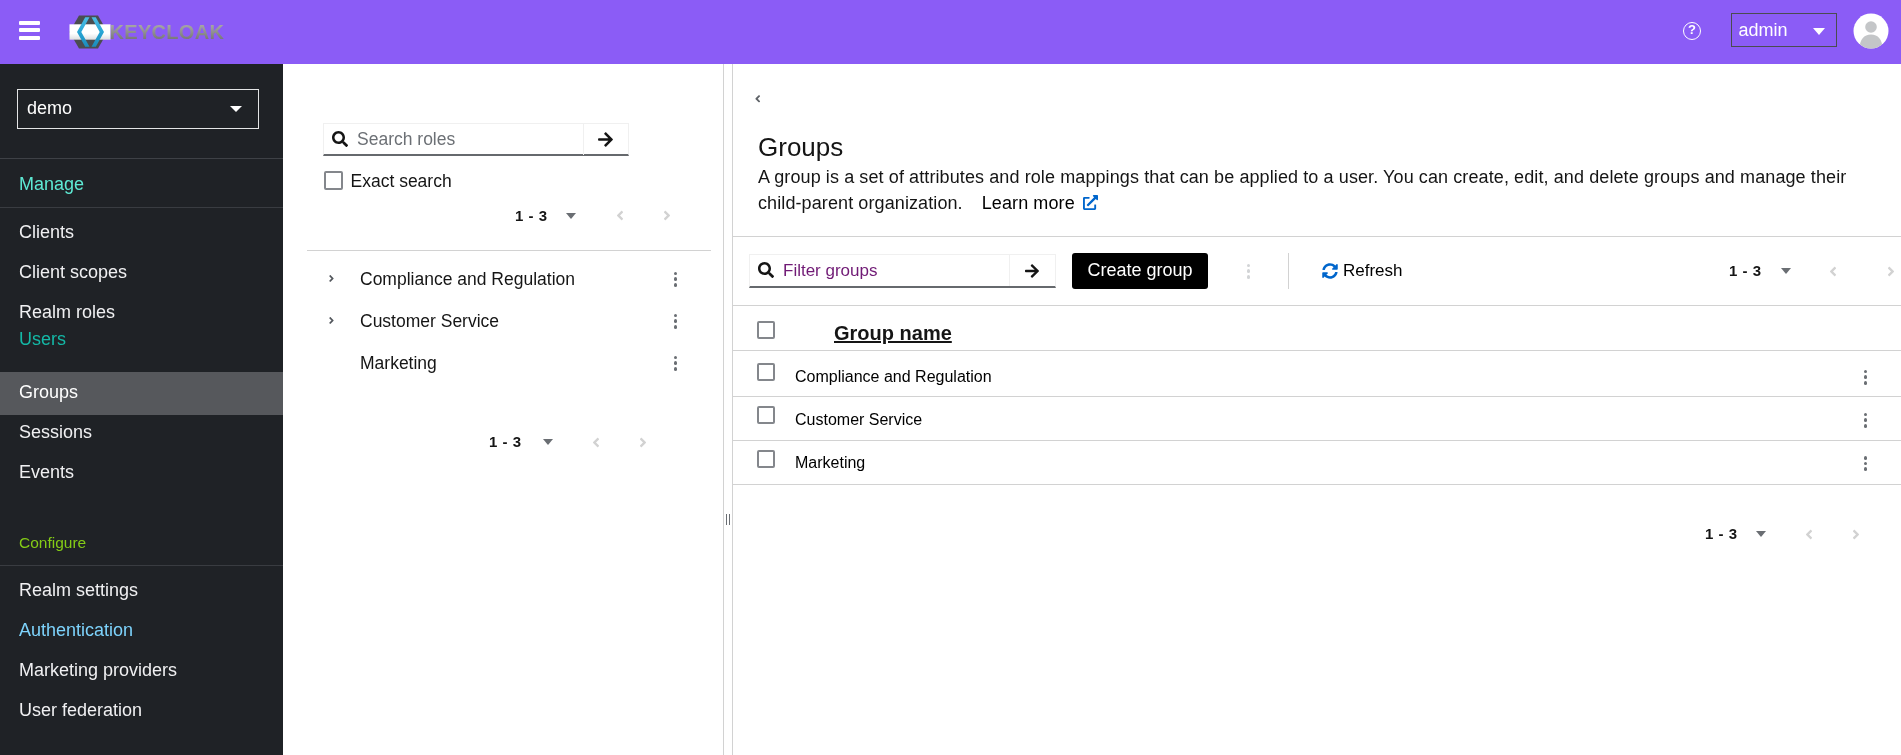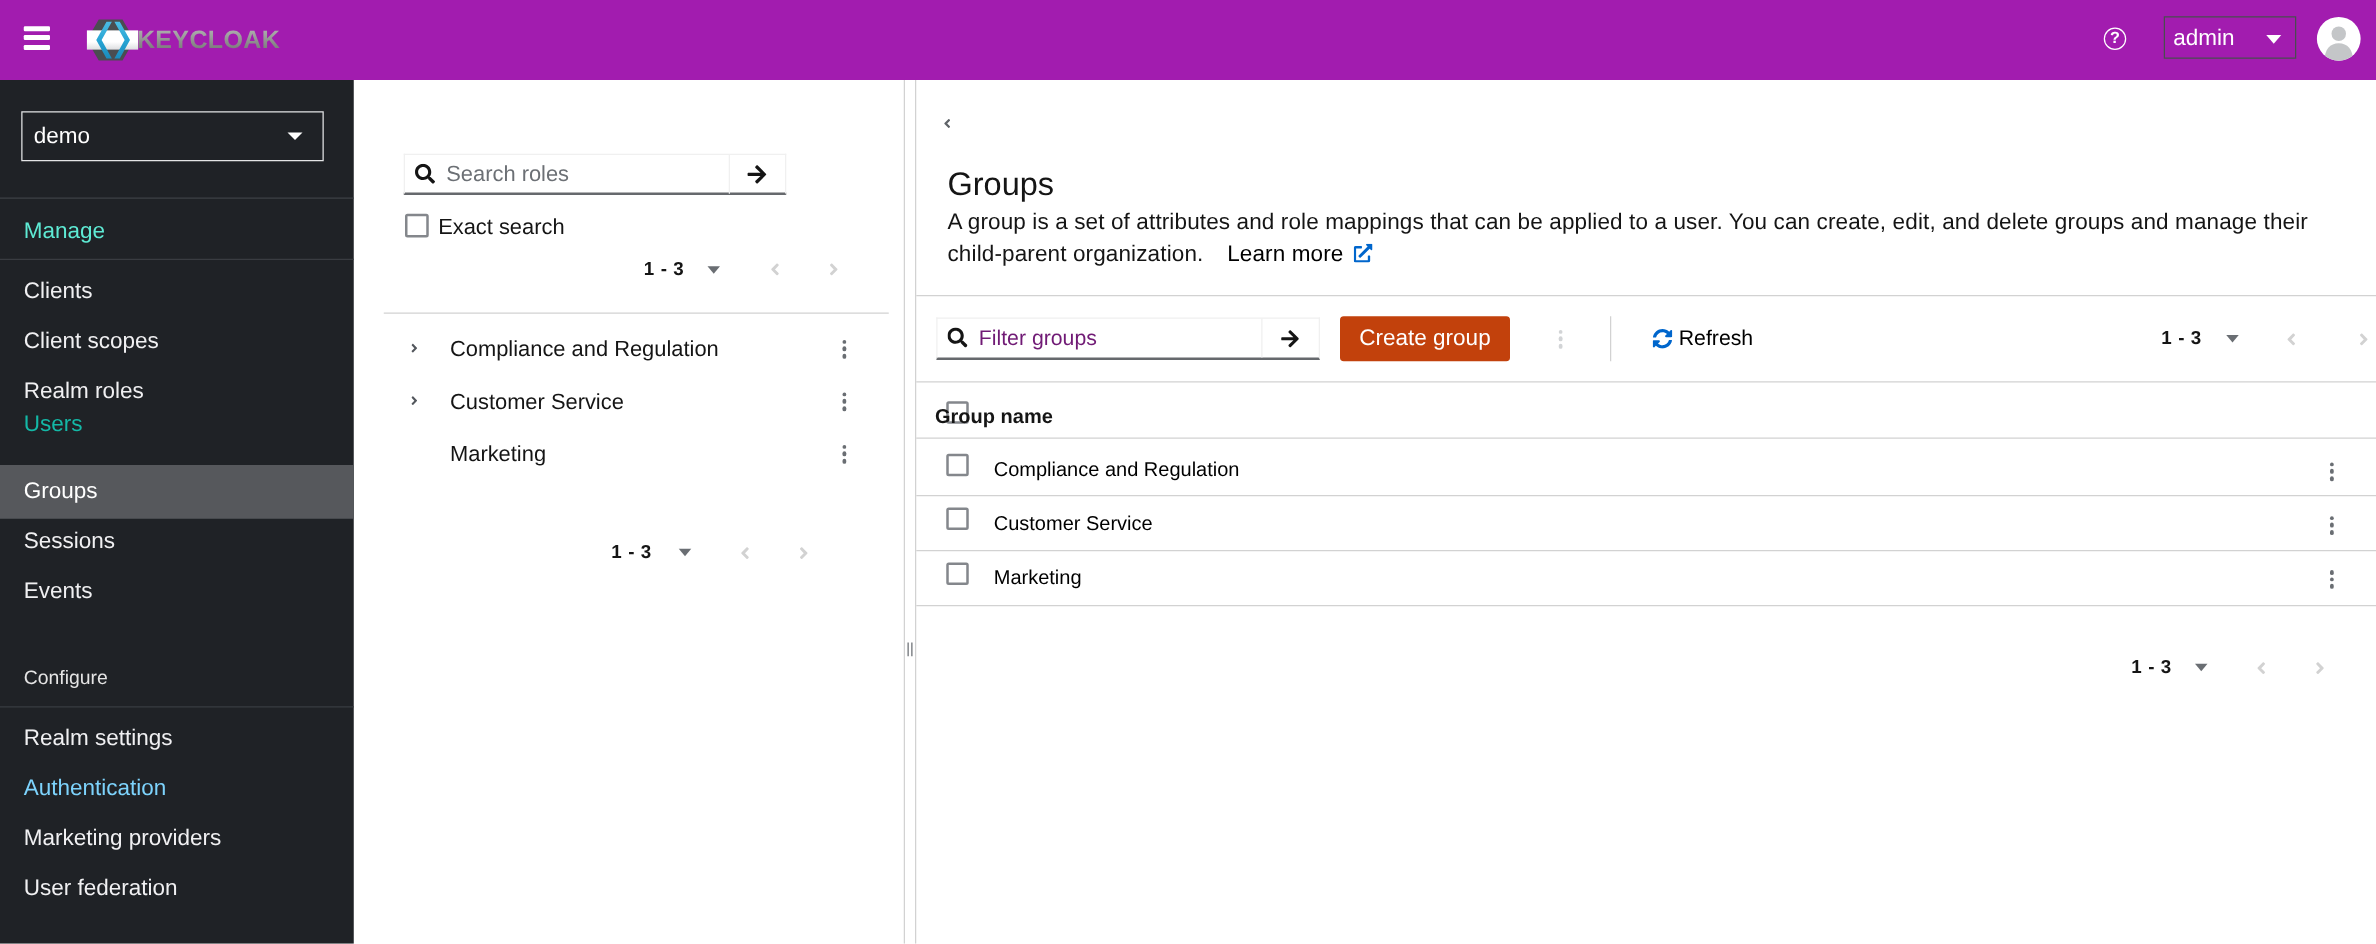--- a/index.html
+++ b/index.html
@@ -9,21 +9,21 @@
 .flexv { display:flex; align-items:center; }
 .txt { color:#151515; }
 .link { color:#000000; text-decoration:none; }
 .pag { font-weight:bold; font-size:15px; color:#151515; letter-spacing:0.5px; }
 .kdot { width:3.8px; height:3.8px; border-radius:50%; background:#6a6e73; position:absolute; left:0; }
 </style>
 </head>
 <body>
 <div id="page">
 
-<div class="abs" style="left:0;top:0;width:1901px;height:64px;background:#a21caf;">
+<div class="abs" style="left:0;top:0;width:1901px;height:64px;background:#8b5cf6;">
 
   <div class="abs" style="left:18.5px;top:20.5px;width:21px;height:4px;background:#fff;border-radius:1px;"></div>
   <div class="abs" style="left:18.5px;top:28px;width:21px;height:4px;background:#fff;border-radius:1px;"></div>
   <div class="abs" style="left:18.5px;top:35.6px;width:21px;height:4px;background:#fff;border-radius:1px;"></div>
 
   <svg class="abs" style="left:69px;top:13px;" width="160" height="38" viewBox="0 0 160 38">
     <defs>
       <linearGradient id="kg" x1="0" y1="0" x2="0" y2="1">
         <stop offset="0" stop-color="#b4b4b4"></stop>
             <stop offset="1" stop-color="#6d6d6d"></stop>
@@ -75,21 +75,21 @@
   <div class="abs" style="left:0;top:501px;width:283px;height:1px;background:#393c41;"></div>
   <div class="abs flexv" style="left:19px;top:110.5px;height:20px;color:#5eead4;font-size:18px;">Manage</div>
   <div class="abs flexv" style="left:19px;top:148px;height:40px;color:#f0f0f2;font-size:18px;">Clients</div>
   <div class="abs flexv" style="left:19px;top:188px;height:40px;color:#f0f0f2;font-size:18px;">Client scopes</div>
   <div class="abs flexv" style="left:19px;top:228px;height:40px;color:#f0f0f2;font-size:18px;">Realm roles</div>
   <div class="abs flexv" style="left:19px;top:255px;height:40px;color:#14b8a6;font-size:18px;">Users</div>
   <div class="abs" style="left:0;top:307.5px;width:283px;height:43.5px;background:#56585c;"></div>
   <div class="abs flexv" style="left:19px;top:308px;height:40px;color:#fff;font-size:18px;">Groups</div>
   <div class="abs flexv" style="left:19px;top:348px;height:40px;color:#f0f0f2;font-size:18px;">Sessions</div>
   <div class="abs flexv" style="left:19px;top:388px;height:40px;color:#f0f0f2;font-size:18px;">Events</div>
-  <div class="abs flexv" style="left:19px;top:468.5px;height:20px;color:#e5e5e5;font-size:15.5px;">Configure</div>
+  <div class="abs flexv" style="left:19px;top:468.5px;height:20px;color:#84cc16;font-size:15.5px;">Configure</div>
   <div class="abs flexv" style="left:19px;top:506px;height:40px;color:#f0f0f2;font-size:18px;">Realm settings</div>
   <div class="abs flexv" style="left:19px;top:546px;height:40px;color:#7dd3fc;font-size:18px;">Authentication</div>
   <div class="abs flexv" style="left:19px;top:586px;height:40px;color:#f0f0f2;font-size:18px;">Marketing providers</div>
   <div class="abs flexv" style="left:19px;top:626px;height:40px;color:#f0f0f2;font-size:18px;">User federation</div>
 </div>
 
 <div class="abs" style="left:723px;top:64px;width:1px;height:691px;background:#d2d2d2;"></div>
 <div class="abs" style="left:732px;top:64px;width:1px;height:691px;background:#d2d2d2;"></div>
 <div class="abs" style="left:725.5px;top:514px;width:1.5px;height:11px;background:#6a6e73;"></div>
 <div class="abs" style="left:728.5px;top:514px;width:1.5px;height:11px;background:#6a6e73;"></div>
@@ -163,21 +163,21 @@
 
 <div class="abs" style="left:749px;top:253.5px;width:306.5px;height:34.5px;border:1px solid #f0f0f0;border-bottom:2px solid #66696d;background:#fff;"></div>
 <div class="abs" style="left:1008.5px;top:254.5px;width:1px;height:31px;background:#f0f0f0;"></div>
 <svg class="abs" style="left:758px;top:262px;" width="16" height="16" viewBox="0 0 512 512">
       <path fill="#151515" d="M505 442.7L405.3 343c-4.5-4.5-10.6-7-17-7H372c27.6-35.3 44-79.7 44-128C416 93.1 322.9 0 208 0S0 93.1 0 208s93.1 208 208 208c48.3 0 92.7-16.4 128-44v16.3c0 6.4 2.5 12.5 7 17l99.7 99.7c9.4 9.4 24.6 9.4 33.9 0l28.3-28.3c9.4-9.4 9.4-24.6 0-33.9zM208 336c-70.7 0-128-57.2-128-128 0-70.7 57.2-128 128-128 70.7 0 128 57.2 128 128 0 70.7-57.2 128-128 128z"></path>
     </svg>
 <div class="abs flexv" style="left:783px;top:253.5px;height:34px;color:#701a75;font-size:17px;">Filter groups</div>
 <svg class="abs" style="left:1024px;top:263px;" width="16" height="16" viewBox="0 0 448 512">
       <path fill="#151515" d="M190.5 66.9l22.2-22.2c9.4-9.4 24.6-9.4 33.9 0L441 239.1c9.4 9.4 9.4 24.6 0 33.9L246.6 467.3c-9.4 9.4-24.6 9.4-33.9 0l-22.2-22.2c-9.5-9.5-9.3-25 .4-34.3L311.4 296H24c-13.3 0-24-10.7-24-24v-32c0-13.3 10.7-24 24-24h287.4L190.9 101.2c-9.8-9.3-10-24.8-.4-34.3z"></path>
     </svg>
-<div class="abs flexv" style="left:1072px;top:253px;width:136px;height:35.5px;background:#c2410c;border-radius:3px;color:#fff;font-size:18px;justify-content:center;">Create group</div>
+<div class="abs flexv" style="left:1072px;top:253px;width:136px;height:35.5px;background:#000000;border-radius:3px;color:#fff;font-size:18px;justify-content:center;">Create group</div>
 <div class="abs" style="left:1246.5px;top:263.5px;width:4px;height:16px;">
       <i class="kdot" style="top:0;background:#d2d4d6;"></i>
       <i class="kdot" style="top:5.8px;background:#d2d4d6;"></i>
       <i class="kdot" style="top:11.6px;background:#d2d4d6;"></i>
     </div>
 <div class="abs" style="left:1288px;top:253px;width:1px;height:36px;background:#d2d2d2;"></div>
 <svg class="abs" style="left:1322px;top:262.5px;" width="16" height="16" viewBox="0 0 512 512">
       <path fill="#0066cc" d="M370.72 133.28C339.458 104.008 298.888 87.962 255.848 88c-77.458.068-144.328 53.178-162.791 126.85-1.344 5.363-6.122 9.15-11.651 9.15H24.103c-7.498 0-13.194-6.807-11.807-14.176C33.933 94.924 134.813 8 256 8c66.448 0 126.791 26.136 171.315 68.685L463.03 40.97C478.149 25.851 504 36.559 504 57.941V192c0 13.255-10.745 24-24 24H345.941c-21.382 0-32.09-25.851-16.971-40.971l41.75-41.749zM32 296h134.059c21.382 0 32.09 25.851 16.971 40.971l-41.75 41.75c31.262 29.273 71.835 45.319 114.876 45.28 77.418-.07 144.315-53.144 162.787-126.849 1.344-5.363 6.122-9.15 11.651-9.15h57.304c7.498 0 13.194 6.807 11.807 14.176C478.067 417.076 377.187 504 256 504c-66.448 0-126.791-26.136-171.315-68.685L48.97 471.03C33.851 486.149 8 475.441 8 454.059V320c0-13.255 10.745-24 24-24z"></path>
     </svg>
 <div class="abs flexv link" style="left:1343px;top:253.5px;height:34px;font-size:17px;">Refresh</div>
@@ -185,21 +185,21 @@
 <div class="abs" style="left:1781px;top:268px;width:0;height:0;border-left:5.5px solid transparent;border-right:5.5px solid transparent;border-top:6.5px solid #6a6e73;"></div>
 <svg class="abs" style="left:1828px;top:263.5px;" width="10" height="15" viewBox="0 0 256 512">
       <path fill="#d2d2d2" d="M31.7 239l136-136c9.4-9.4 24.6-9.4 33.9 0l22.6 22.6c9.4 9.4 9.4 24.6 0 33.9L127.9 256l96.4 96.4c9.4 9.4 9.4 24.6 0 33.9l-22.6 22.6c-9.4 9.4-24.6 9.4-33.9 0l-136-136c-9.5-9.4-9.5-24.6-.1-33.9z"></path>
     </svg>
 <svg class="abs" style="left:1886px;top:263.5px;" width="10" height="15" viewBox="0 0 256 512">
       <path fill="#d2d2d2" d="M224.3 273l-136 136c-9.4 9.4-24.6 9.4-33.9 0l-22.6-22.6c-9.4-9.4-9.4-24.6 0-33.9l96.4-96.4-96.4-96.4c-9.4-9.4-9.4-24.6 0-33.9L54.3 103c9.4-9.4 24.6-9.4 33.9 0l136 136c9.5 9.4 9.5 24.6.1 33.9z"></path>
     </svg>
 
 <div class="abs" style="left:733px;top:304.5px;width:1168px;height:1px;background:#d2d2d2;"></div>
 <div class="abs" style="left:757px;top:321px;width:18px;height:18px;border:2px solid #84878c;border-radius:2px;background:#fff;"></div>
-<div class="abs flexv txt" style="left:748px;top:323.5px;height:20px;font-size:16px;font-weight:bold;">Group name</div>
+<div class="abs flexv txt" style="left:834px;top:323.5px;height:20px;font-size:20px;font-weight:bold;text-decoration:underline;">Group name</div>
 <div class="abs" style="left:733px;top:350px;width:1168px;height:1px;background:#d2d2d2;"></div>
 <div class="abs" style="left:757px;top:363px;width:18px;height:18px;border:2px solid #84878c;border-radius:2px;background:#fff;"></div>
 <div class="abs flexv link" style="left:795px;top:367px;height:20px;font-size:16px;">Compliance and Regulation</div>
 <div class="abs" style="left:1863.6px;top:369.5px;width:4px;height:16px;">
       <i class="kdot" style="top:0;"></i>
       <i class="kdot" style="top:5.8px;"></i>
       <i class="kdot" style="top:11.6px;"></i>
     </div>
 <div class="abs" style="left:733px;top:396px;width:1168px;height:1px;background:#d2d2d2;"></div>
 <div class="abs" style="left:757px;top:406px;width:18px;height:18px;border:2px solid #84878c;border-radius:2px;background:#fff;"></div>

